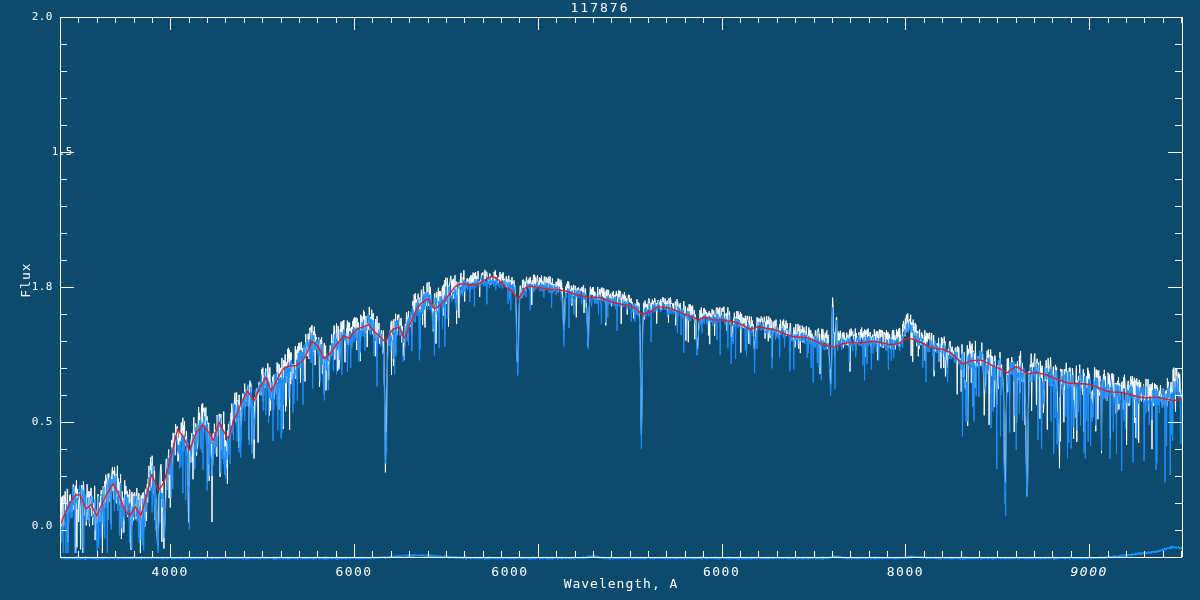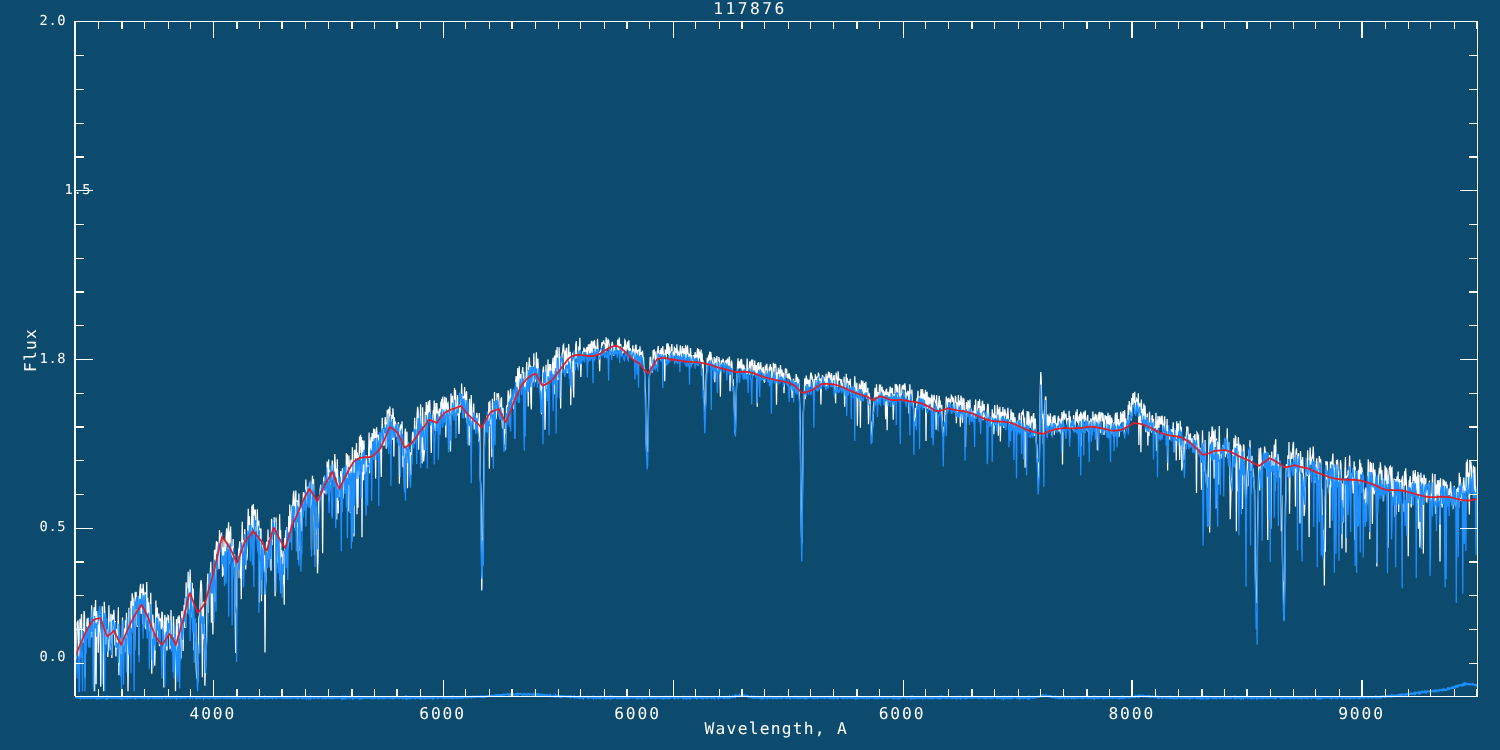--- a/index.html
+++ b/index.html
@@ -208,15 +208,15 @@
       <div class="ytick" style="top: 280px;">1.8</div>
       <div class="ytick" style="top: 145px; margin-left: 20px;">1.5</div>
       <div class="ytick" style="top: 10px;">2.0</div>
     </div>
   <div id="x-tick-labels">
       <div class="xtick" style="left: 135.27px;">4000</div>
       <div class="xtick" style="left: 319.054px;">6000</div>
       <div class="xtick" style="left: 475px;">6000</div>
       <div class="xtick" style="left: 686.622px;">6000</div>
       <div class="xtick" style="left: 870.405px;">8000</div>
-      <div class="xtick" style="left: 1054.19px;">9000</div>
+      <div class="xtick" style="left: 1054.19px; font-style: italic;">9000</div>
     </div>
 </div>
 
 </body></html>

